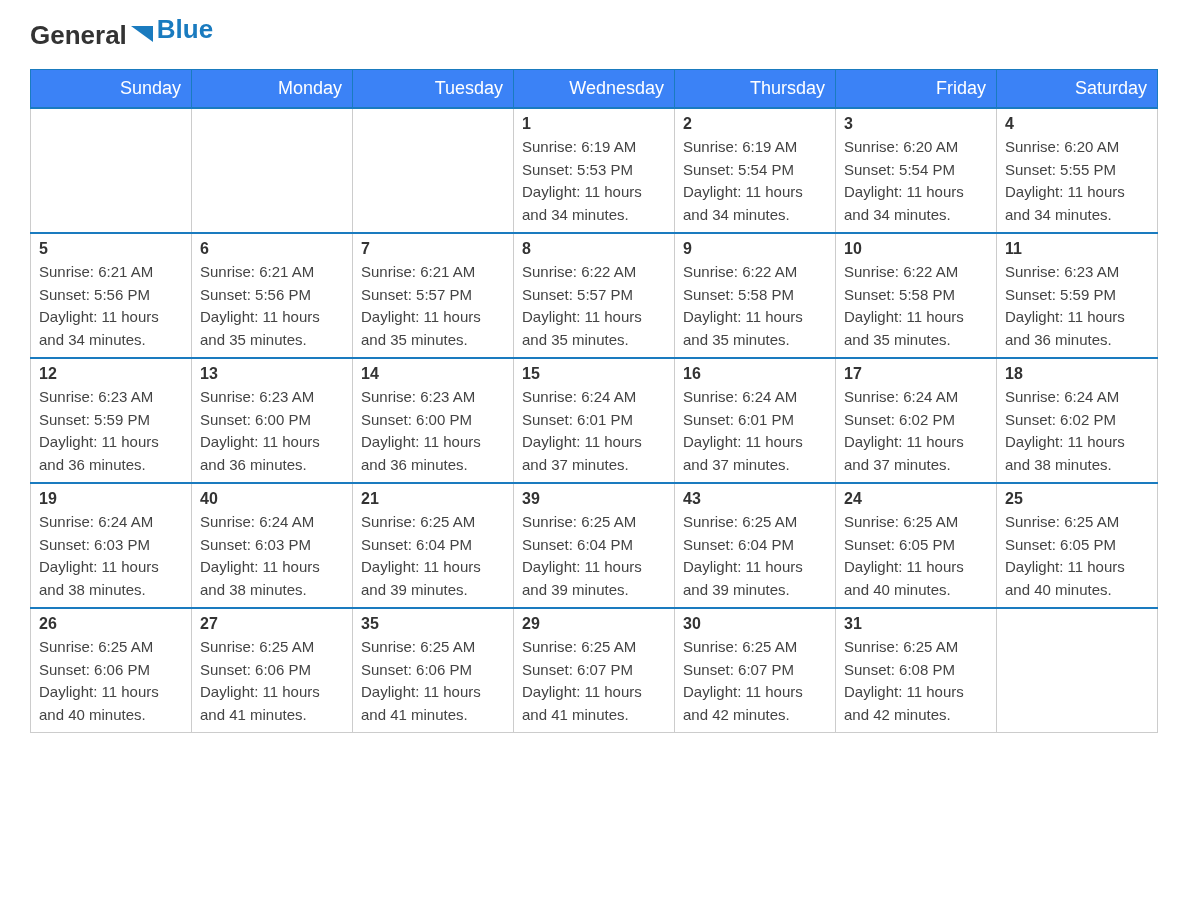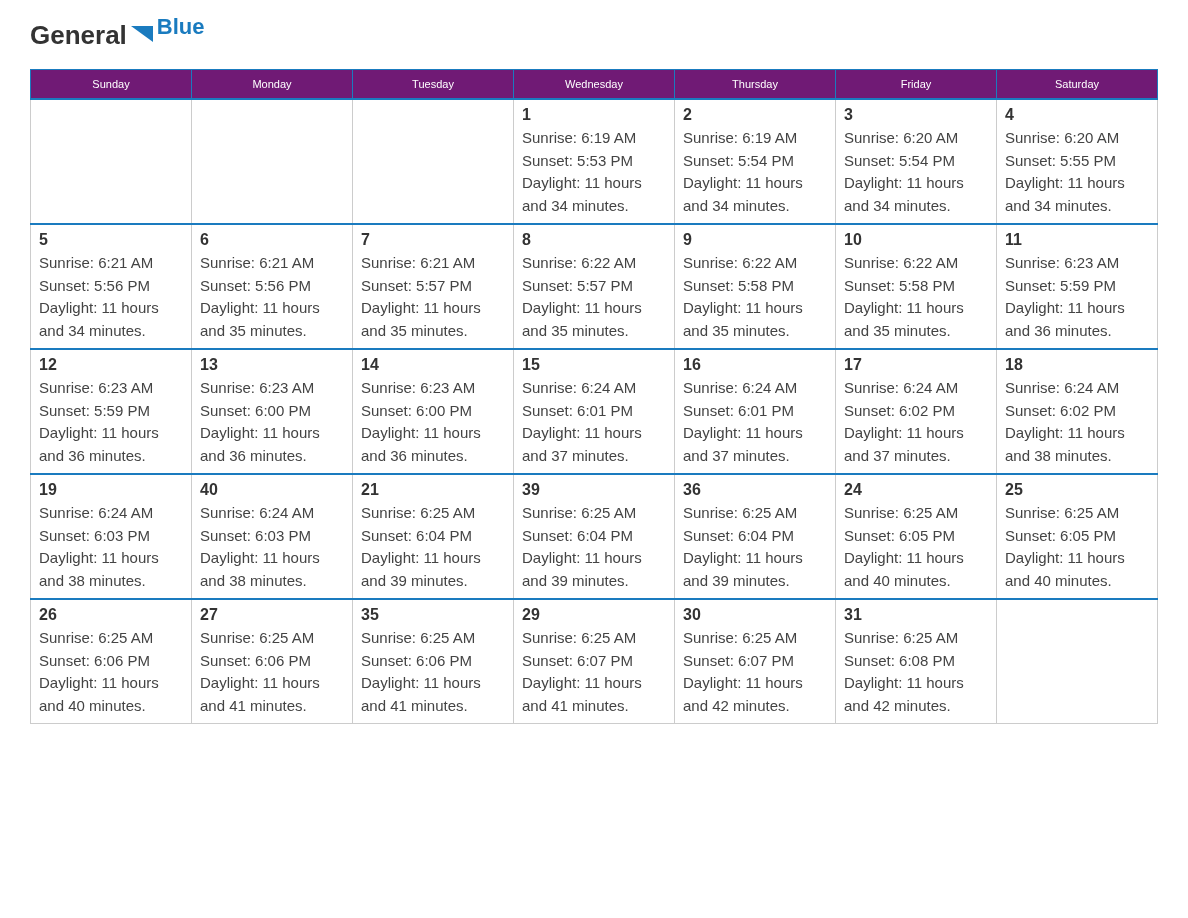--- a/index.html
+++ b/index.html
@@ -30,21 +30,21 @@
       display: flex;
       flex-direction: row;
       align-items: flex-start;
     }
     .logo-row1 {
       display: flex;
       align-items: center;
     }
     .logo-row2 {
       color: #1a7bbf;
-      font-size: 22px;
+      font-size: 26px;
       font-weight: bold;
       margin-top: -6px;
     }
     .title-section {
       text-align: right;
     }
     .calendar-title {
       font-size: 52px;
       color: #333;
       font-weight: normal;
@@ -53,26 +53,26 @@
       font-size: 20px;
       color: #555;
       margin-top: 2px;
     }
     .calendar-table {
       width: 100%;
       border-collapse: collapse;
       border: 1px solid #aaa;
     }
     .calendar-table th {
-      background-color: #701a75;
+      background-color: #3b82f6;
       color: #fff;
-      font-size: 11px;
+      font-size: 18px;
       font-weight: normal;
       padding: 8px 10px;
-      text-align: center;
+      text-align: right;
       border: 1px solid #1a7bbf;
     }
     .calendar-table td {
       vertical-align: top;
       border: 1px solid #ccc;
       padding: 6px 8px;
       width: calc(100% / 7);
       min-height: 95px;
       height: 110px;
     }
@@ -283,21 +283,21 @@
 and 39 minutes.</div>
         </td>
         <td>
           <span class="day-number">39</span>
           <div class="day-info" style="white-space: pre-line;">Sunrise: 6:25 AM
 Sunset: 6:04 PM
 Daylight: 11 hours
 and 39 minutes.</div>
         </td>
         <td>
-          <span class="day-number">36</span>
+          <span class="day-number">43</span>
           <div class="day-info" style="white-space: pre-line;">Sunrise: 6:25 AM
 Sunset: 6:04 PM
 Daylight: 11 hours
 and 39 minutes.</div>
         </td>
         <td>
           <span class="day-number">24</span>
           <div class="day-info" style="white-space: pre-line;">Sunrise: 6:25 AM
 Sunset: 6:05 PM
 Daylight: 11 hours

